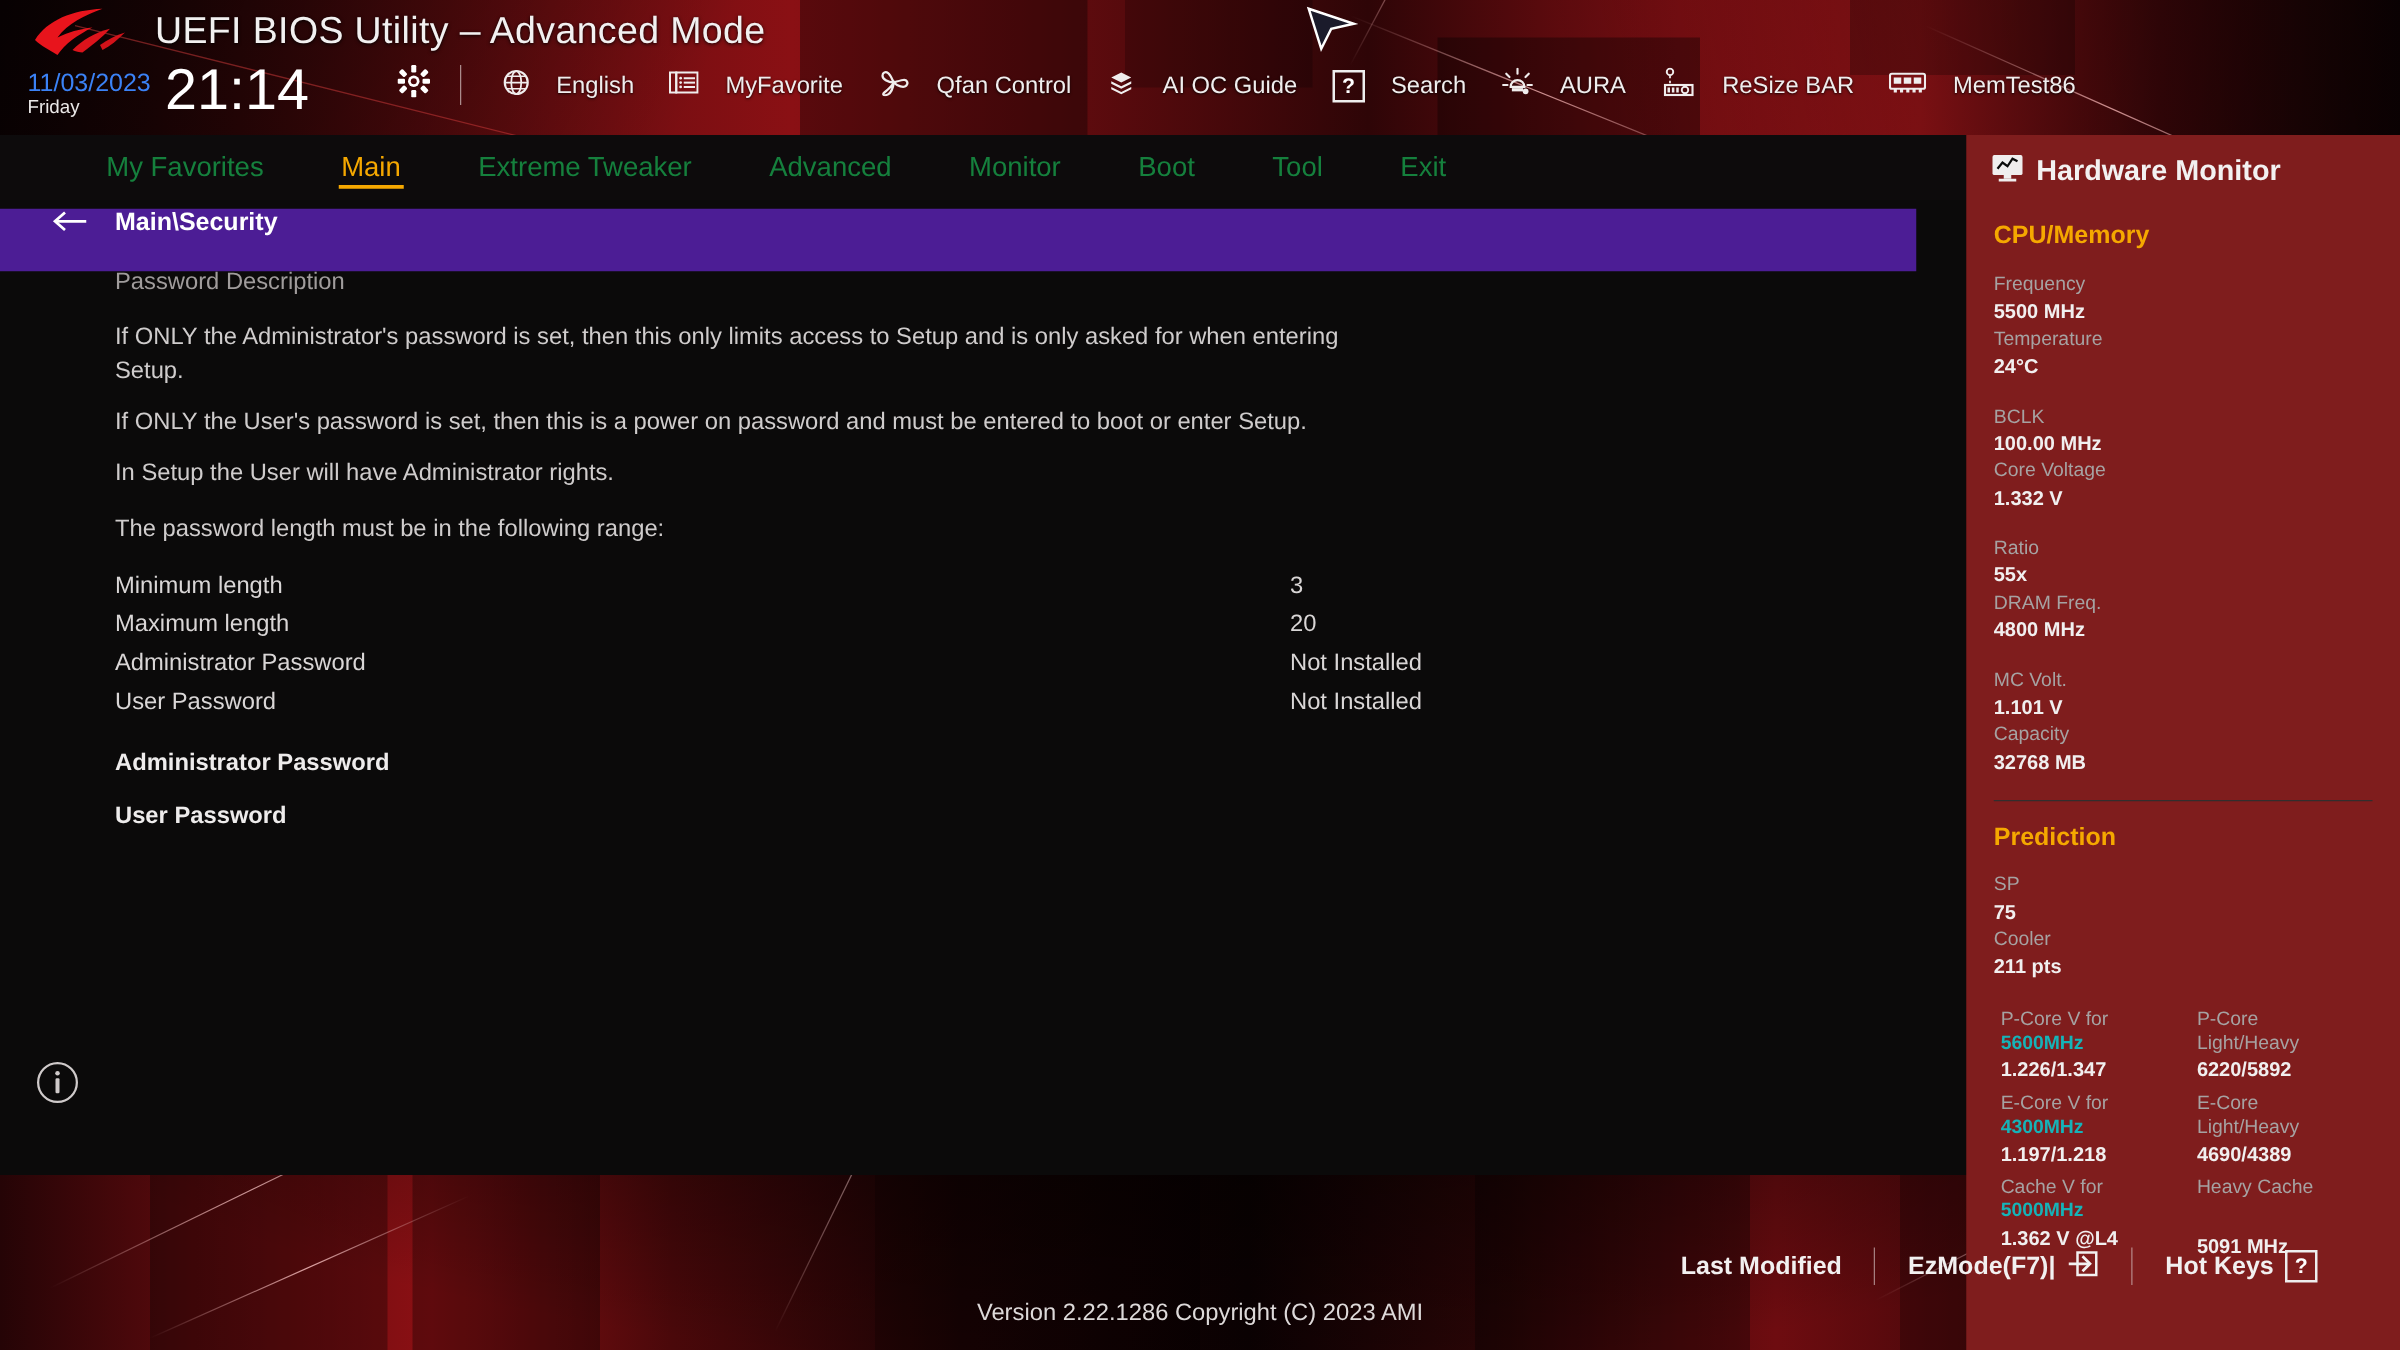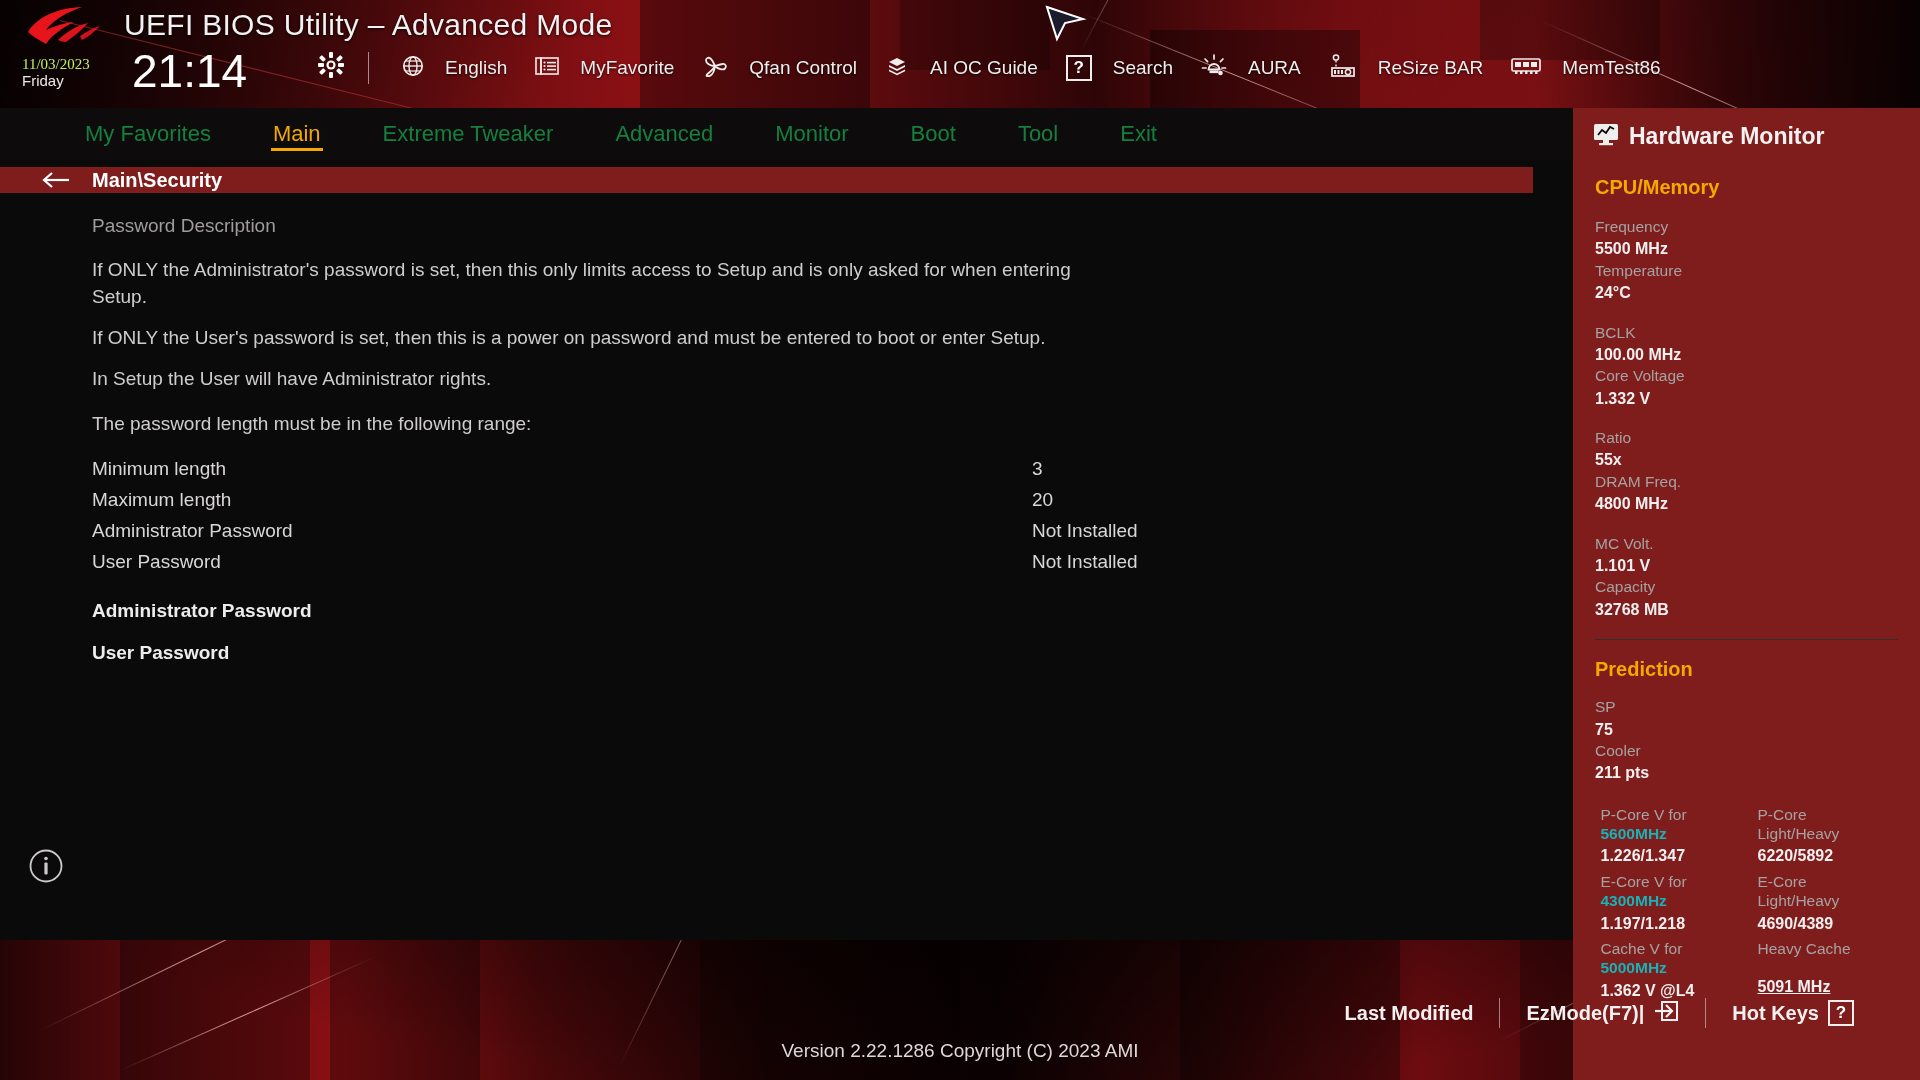--- a/index.html
+++ b/index.html
@@ -35,21 +35,21 @@
     position:absolute; left:24px; top:6px; width:78px; height:42px; z-index:4;
   }
   .title {
     position:absolute; left:124px; top:8px; z-index:5;
     font-size: 30px; color:#f2f0f0; letter-spacing:0.3px;
     text-shadow: 0 1px 3px rgba(0,0,0,0.9);
   }
 
   
   .datebox { position:absolute; left:22px; top:56px; z-index:5; line-height:1.12; }
-  .datebox .d1 { font-size:15px; color:#bef264;font-family:Liberation Serif, serif; }
+  .datebox .d1 { font-size:20px; color:#3b82f6; }
   .datebox .d2 { font-size:15px; color:#ebe8e8; }
   .clock { position:absolute; left:132px; top:44px; z-index:5; font-size:46px; color:#fff; letter-spacing:0px; }
   .cogbtn { position:absolute; left:318px; top:52px; z-index:6; width:26px; height:26px; cursor:pointer; }
   .vbar { position:absolute; top:52px; width:1px; height:32px; background:rgba(225,210,210,0.65); z-index:5; }
 
   .tools { position:absolute; left:388px; top:54px; z-index:6; display:flex; align-items:center; gap:0px; }
   .tool { display:flex; align-items:center; gap:21px; padding:0 14px; cursor:pointer; }
   .tool .lbl { font-size:19px; color:#f0eded; white-space:nowrap; text-shadow:0 1px 2px rgba(0,0,0,0.85); }
   .ic { display:inline-block; position:relative; }
 
@@ -65,22 +65,22 @@
   .tab.active::after {
     content:""; position:absolute; left:29px; right:29px; bottom:9px; height:3px; background:#f5a800;
   }
 
   
   .content {
     position:absolute; left:0; top:160px; width:1573px; height:640px;
     background:#0b0a0a; z-index:2;
   }
   .crumbbar {
-    position:absolute; left:0; top:167px; width:1533px; height:26px;
-    background:#7f1d1d; z-index:3; display:flex; align-items:center; padding-left:40px; gap:22px;
+    position:absolute; left:0; top:167px; width:1533px; height:50px;
+    background:#4c1d95; z-index:3; display:flex; padding-left:40px; gap:22px;
   }
   .backarrow { width:30px; height:20px; cursor:pointer; flex:0 0 auto; }
   .crumb { font-size:20px; color:#fff; font-weight:bold; }
 
   .body { position:absolute; left:0; top:215px; width:1573px; z-index:3; }
   .row { display:flex; padding:0 0 0 92px; }
   .rowlabel { font-size:19px; color:#d9d6d6; }
   .rowlabel.dim { color:#a09c9c; }
   .rowlabel.bold { font-weight:bold; color:#eeecec; }
   .rowval { position:absolute; left:1032px; font-size:19px; color:#d9d6d6; }
@@ -506,21 +506,21 @@
       </div>
 
       <div class="pblock">
         <div class="cell">
           <div class="k">Cache V for</div>
           <div class="k2">5000MHz</div>
           <div class="v">1.362 V @L4</div>
         </div>
         <div class="cell">
           <div class="k">Heavy Cache</div>
-          <div class="v" style="margin-top:18px;text-decoration:underline;">5091 MHz</div>
+          <div class="v" style="margin-top:28px;">5091 MHz</div>
         </div>
       </div>
     </div>
   </div>
 
   <div class="fbar">
     <div class="fitem">
       <span class="fl">Last Modified</span>
     </div>
     <div class="fdiv"></div>

